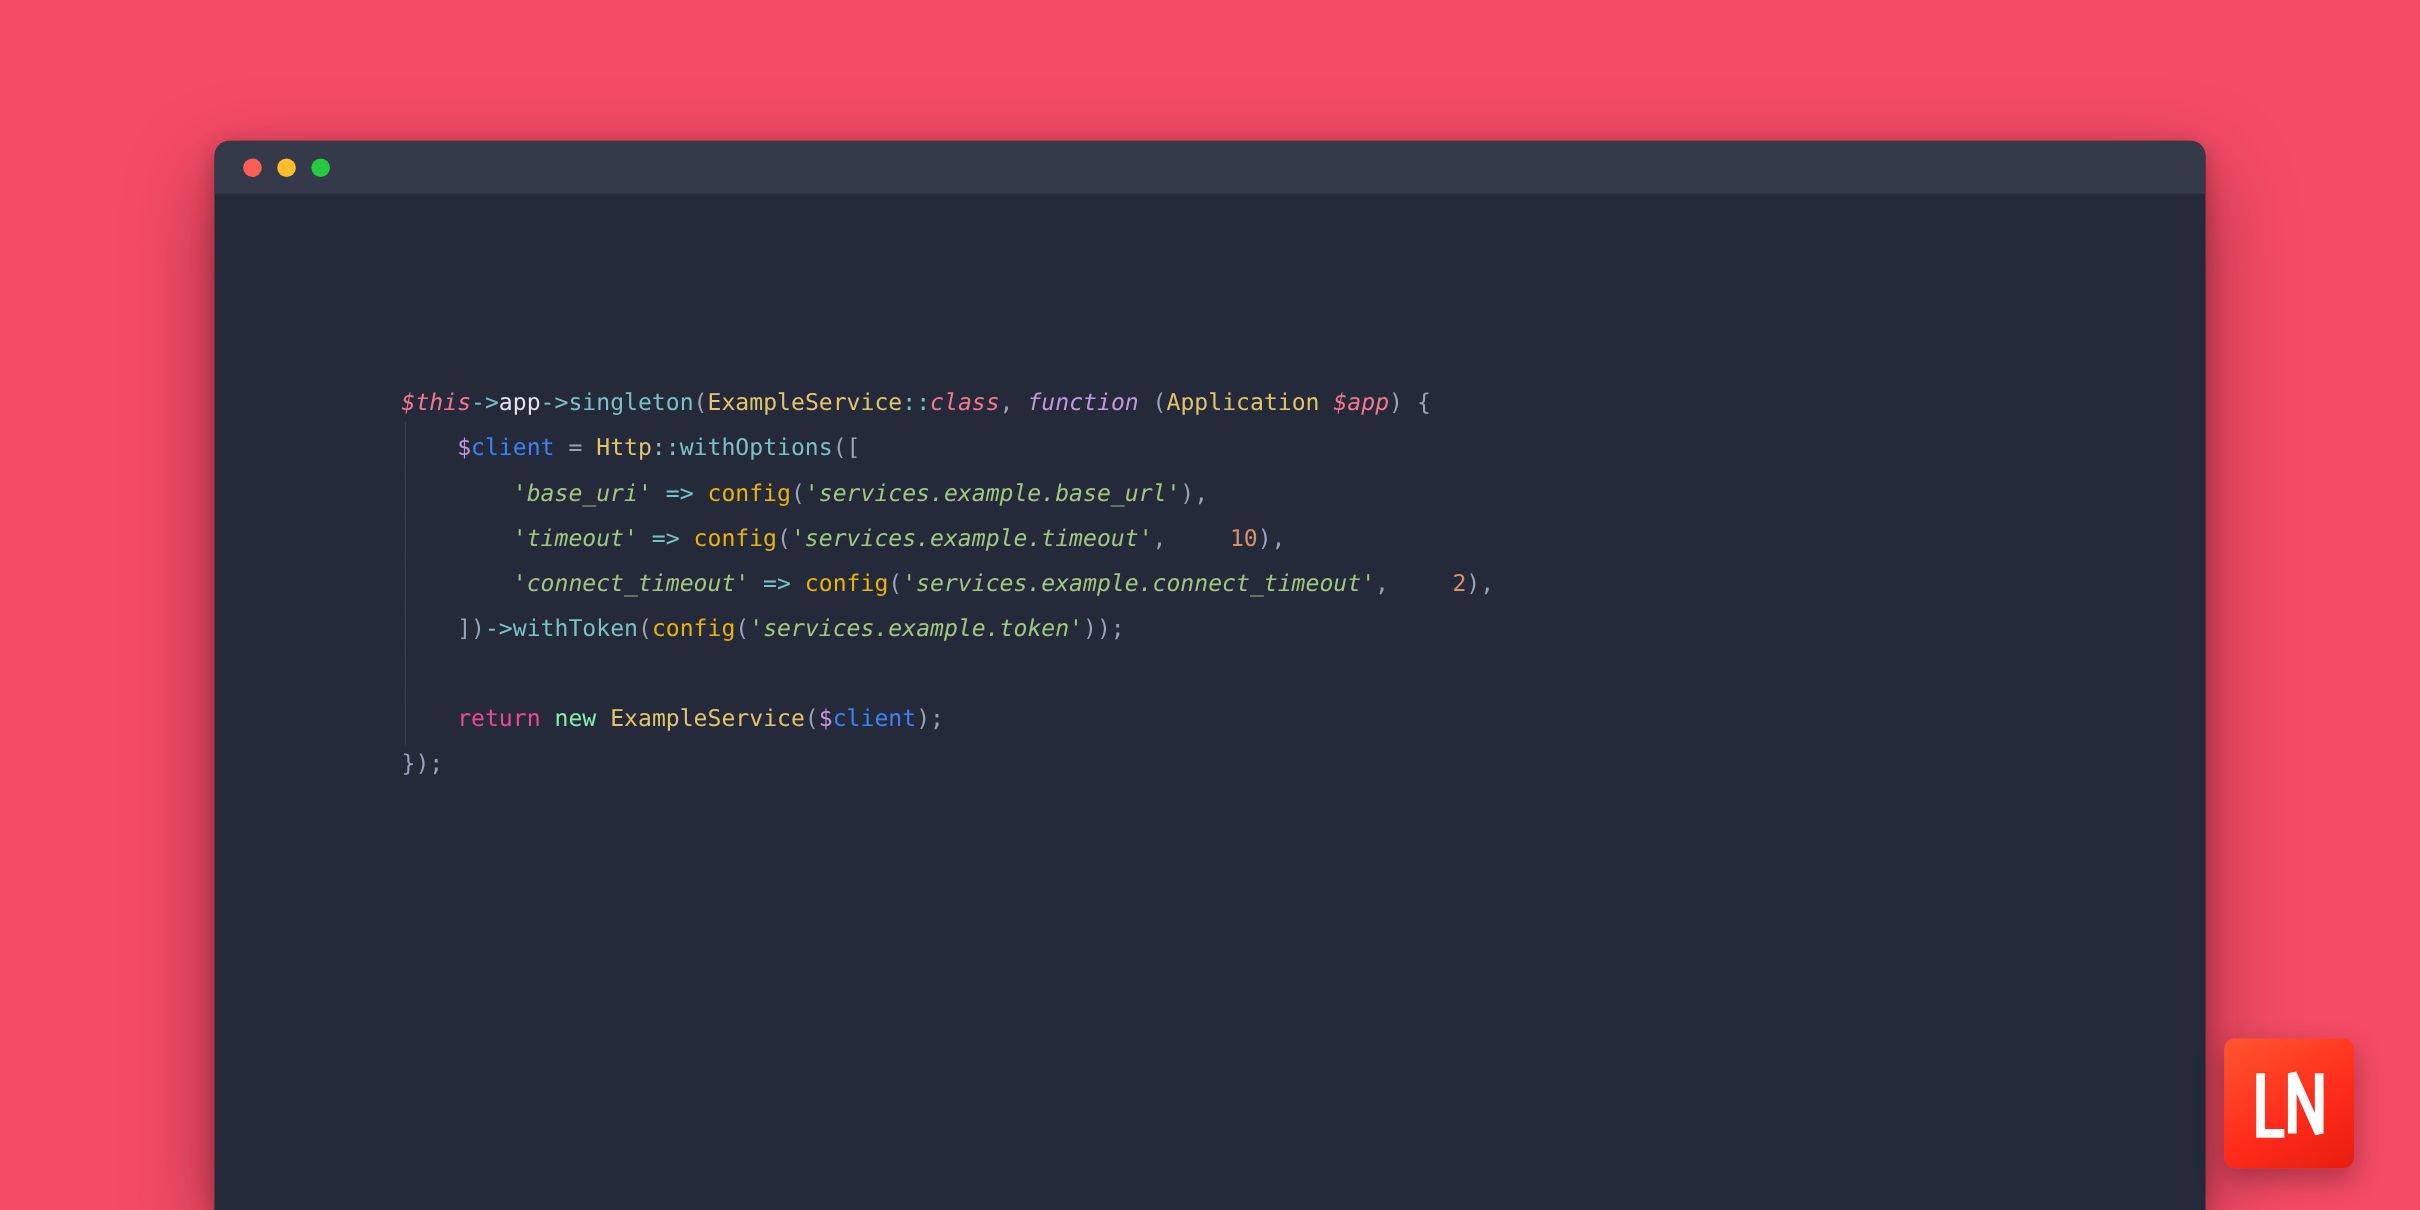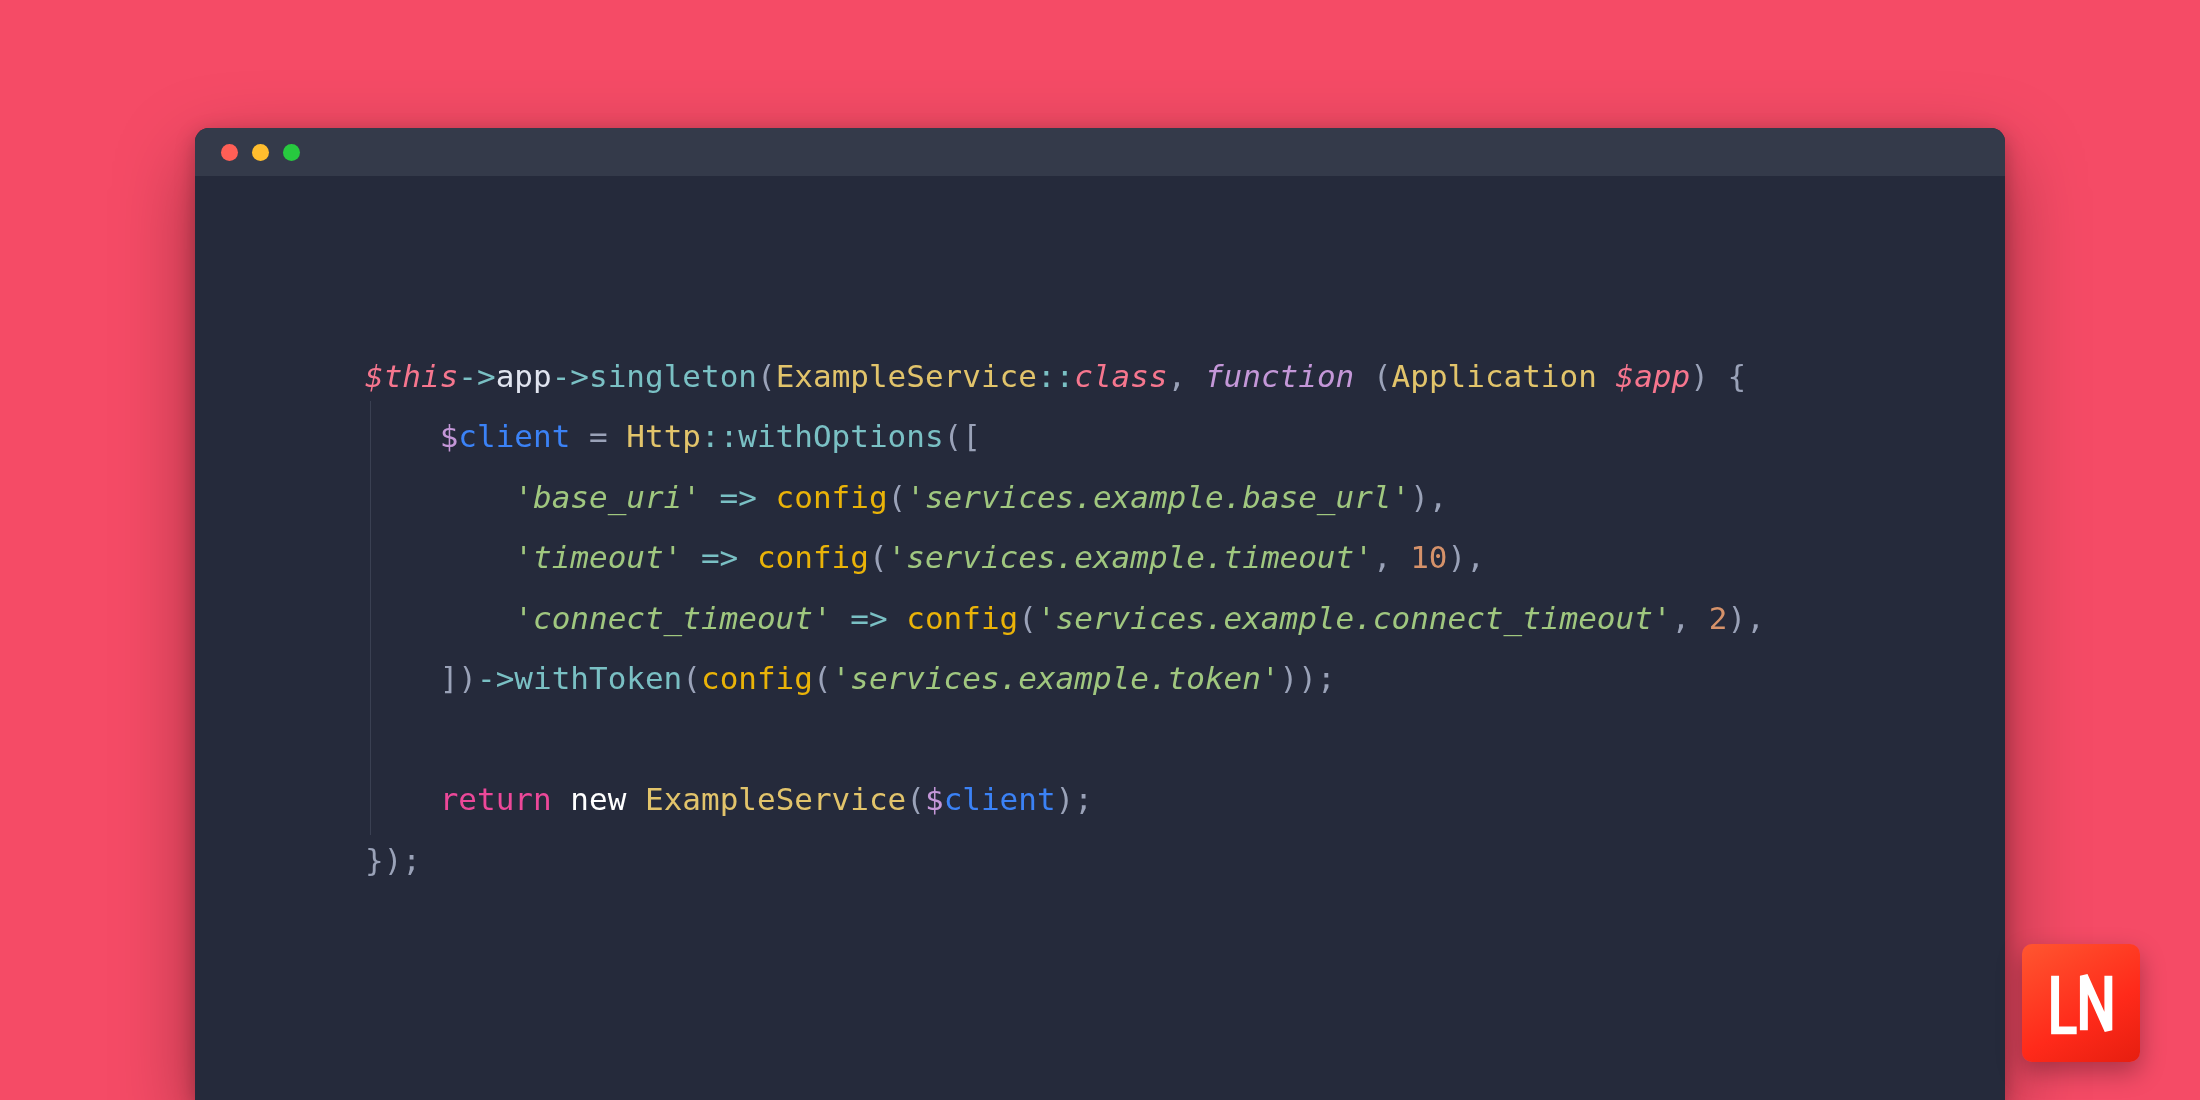--- a/index.html
+++ b/index.html
@@ -35,21 +35,21 @@
   .tl-dot { width: 17px; height: 17px; border-radius: 50%; }
   .tl-red    { background: #ff5f56; }
   .tl-yellow { background: #ffbd2e; }
   .tl-green  { background: #27c93f; }
 
   .code-area {
     padding: 170px 0 0 170px;
   }
   pre.code {
     font-family: ui-monospace, "SF Mono", Menlo, Consolas, monospace;
-    font-size: 31px;
+    font-size: 21px;
     line-height: 1.95;
     color: #c7ccda;
     white-space: pre;
     font-weight: 500;
   }
   pre.code .line { display: block; position: relative; }
   pre.code .guide::before {
     content: "";
     position: absolute;
     left: 0.26ch;
@@ -65,22 +65,22 @@
   .tok-op       { color: #7ac0c4; }
   .tok-prop     { color: #e0e4ef; }
   .tok-func     { color: #eab308; }
   .tok-method   { color: #7ac0c4; }
   .tok-class    { color: #e2c46b; }
   .tok-type     { color: #e2c46b; }
   .tok-const-it { color: #f6768e; font-style: italic; }
   .tok-kw-it    { color: #c497d8; font-style: italic; }
   .tok-punct    { color: #9aa2b8; }
   .tok-str      { color: #a0c77f; font-style: italic; }
-  .tok-num      { color: #d6926a; }
-  .tok-new      { color: #ffffff; }
+  .tok-num      { color: #d6926a; margin-left: 45px; }
+  .tok-new      { color: #86efac; }
   .tok-name     { color: #3b82f6; }
   .tok-dollar   { color: #c497d8; }
 
   
   .logo {
     position: absolute;
     right: 60px;
     bottom: 38px;
     width: 118px;
     height: 118px;

